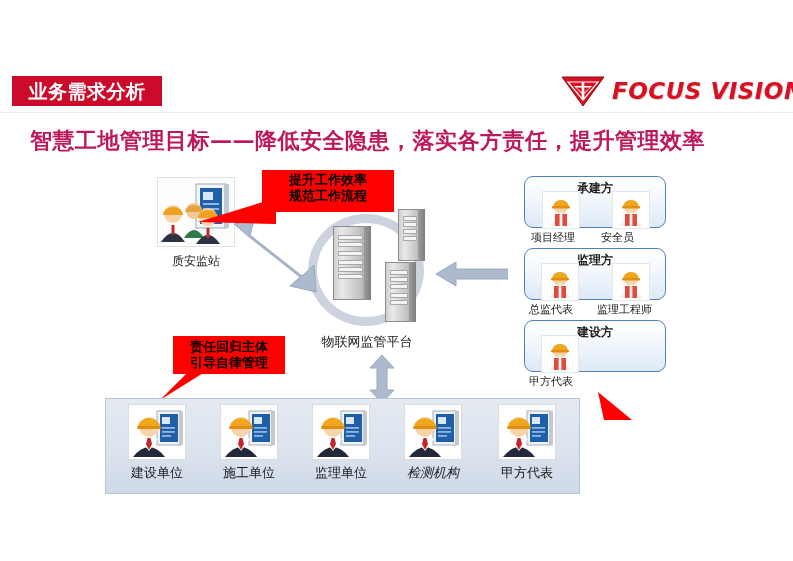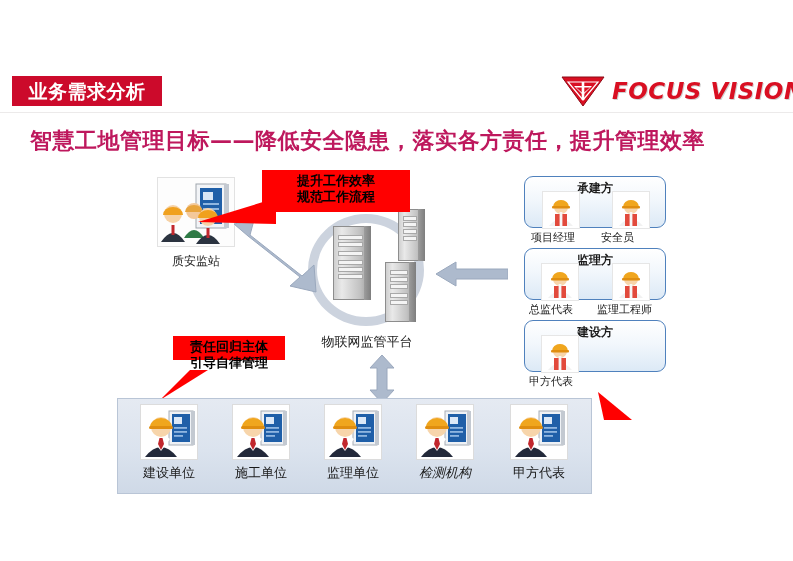--- a/index.html
+++ b/index.html
@@ -167,21 +167,20 @@
   }
 
   
   .bottom-panel {
     position: absolute;
     left: 105px; top: 398px;
     width: 475px; height: 96px;
     background: linear-gradient(180deg,#e5eaf2 0%,#dbe3ee 55%,#cfd9e7 100%);
     border: 1px solid #b9c5d6;
     box-sizing: border-box;
-    margin-left: 12px;
   }
   .unit {
     position: absolute;
     top: 5px;
     width: 86px;
     text-align: center;
   }
   .unit-icon {
     width: 56px; height: 54px;
     margin: 0 auto;
@@ -294,29 +293,29 @@
     <svg width="28" height="48" viewBox="0 0 28 48">
       <polygon points="14,0 26,13 19,13 19,35 26,35 14,48 2,35 9,35 9,13 2,13" fill="#adbacd" stroke="#9aa8bd" stroke-width="1" stroke-linejoin="round"></polygon>
     </svg>
   </div>
 
   <div class="callout-tail" style="left:198px; top:198px;">
     <svg width="80" height="30" viewBox="0 0 80 30">
         <polygon points="78,0 78,26 0,24" fill="#ff0000"></polygon>
       </svg>
   </div>
-  <div class="callout" style="left:262px; top:170px; width:148px; height:42px;">提升工作效率
+  <div class="callout" style="left:262px; top:170px; width:132px; height:42px;font-family:Liberation Mono, monospace;">提升工作效率
 规范工作流程</div>
 
   <div class="callout-tail" style="left:160px; top:370px;">
     <svg width="50" height="32" viewBox="0 0 50 32">
         <polygon points="30,0 48,0 0,30" fill="#ff0000"></polygon>
       </svg>
   </div>
-  <div class="callout" style="left:173px; top:336px; width:112px; height:24px;">责任回归主体
+  <div class="callout" style="left:173px; top:336px; width:112px; height:38px;">责任回归主体
 引导自律管理</div>
 
   <div class="callout-tail" style="left:598px; top:392px;">
     <svg width="36" height="30" viewBox="0 0 36 30">
         <polygon points="0,0 34,28 6,28" fill="#ff0000"></polygon>
       </svg>
   </div>
 
   <div class="party-box" style="left:508px; top:176px; width:142px; height:52px;">
     <div class="party-title">承建方</div>

